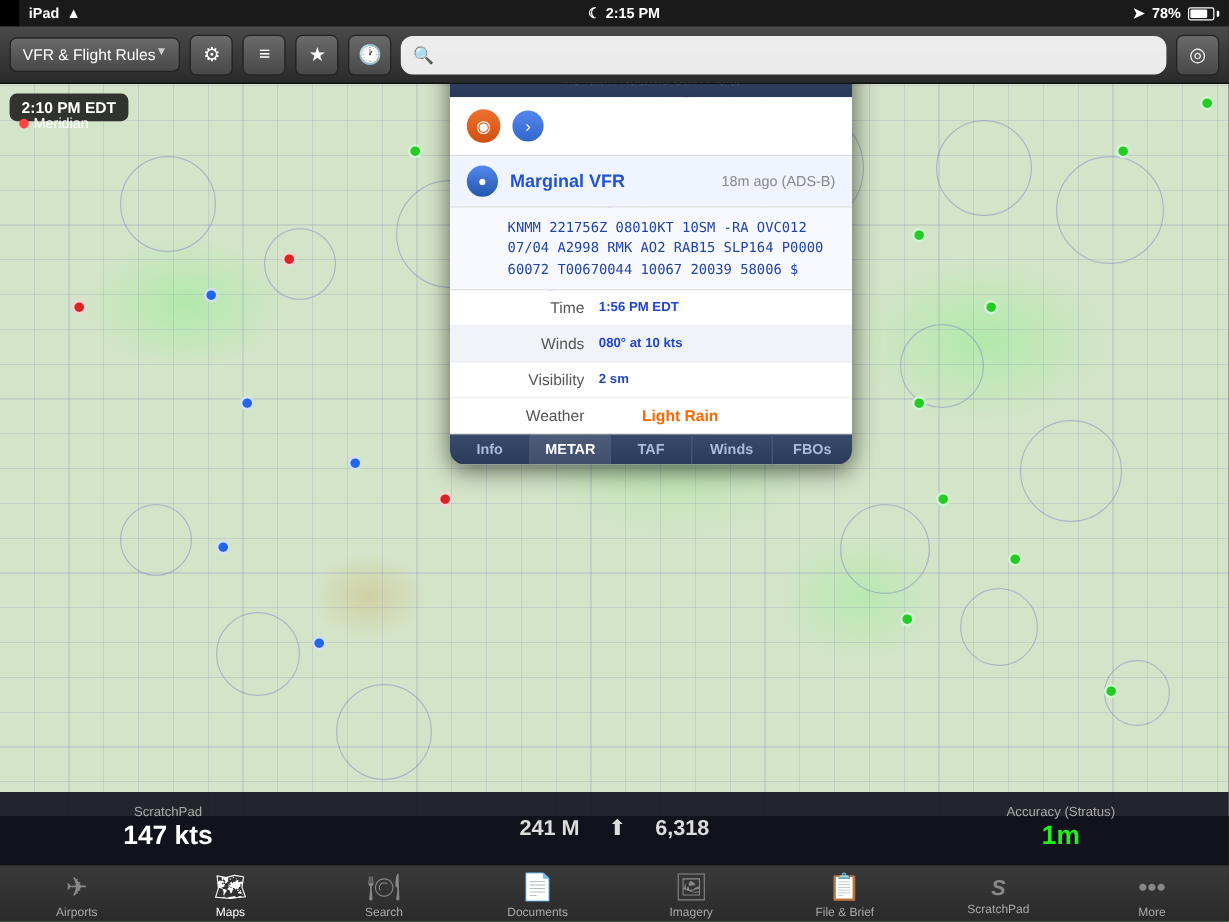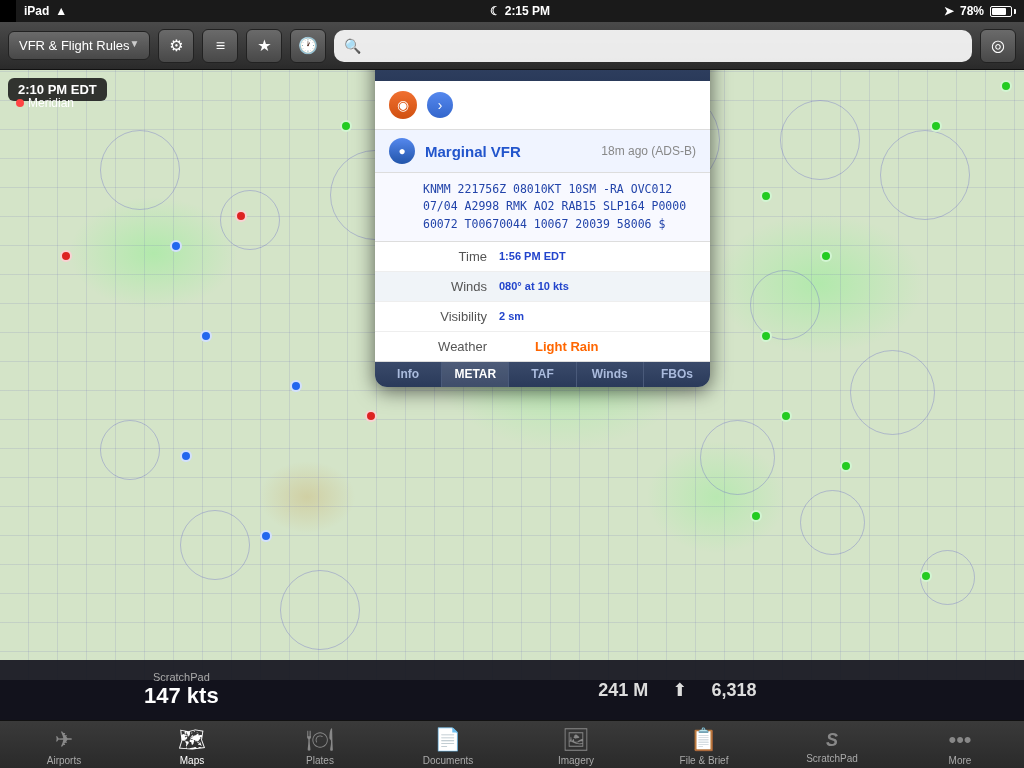--- a/index.html
+++ b/index.html
@@ -409,34 +409,38 @@
 <div id="bottom-bar">
   <div class="bottom-stat">
     <span class="bottom-stat-label">ScratchPad</span>
     <span class="bottom-stat-value">147 kts</span>
   </div>
   <div class="bottom-center">
     <span class="center-num">241 M</span>
     <span class="center-arrow">⬆</span>
     <span class="center-num">6,318</span>
   </div>
+  <div class="bottom-stat">
+    <span class="bottom-stat-label">Accuracy (Stratus)</span>
+    <span class="bottom-stat-value green">1m</span>
+  </div>
 </div>
 
 <div id="tab-bar">
   <div class="tab-item">
     <span class="tab-icon">✈</span>
     <span class="tab-label">Airports</span>
   </div>
   <div class="tab-item active">
     <span class="tab-icon" style="color:#fff;">🗺</span>
     <span class="tab-label" style="color:#fff;">Maps</span>
   </div>
   <div class="tab-item">
     <span class="tab-icon">🍽</span>
-    <span class="tab-label">Plates</span>
+    <span class="tab-label">Search</span>
   </div>
   <div class="tab-item">
     <span class="tab-icon">📄</span>
     <span class="tab-label">Documents</span>
   </div>
   <div class="tab-item">
     <span class="tab-icon">🖼</span>
     <span class="tab-label">Imagery</span>
   </div>
   <div class="tab-item">

